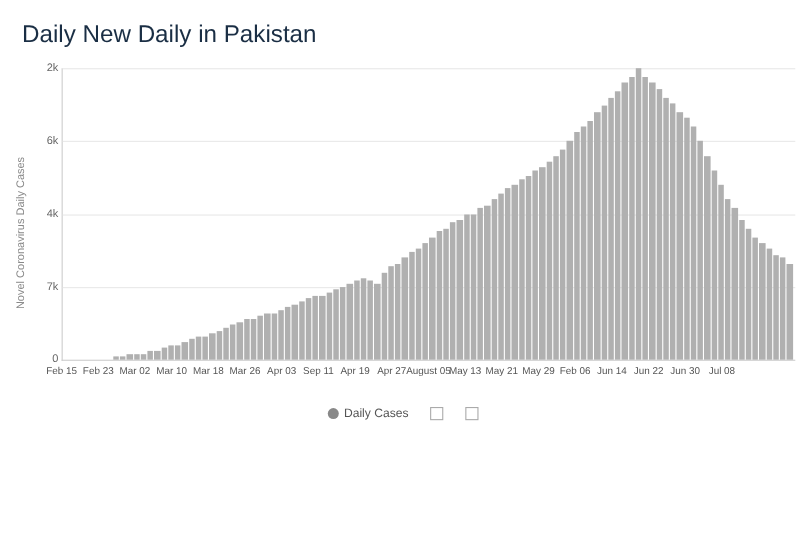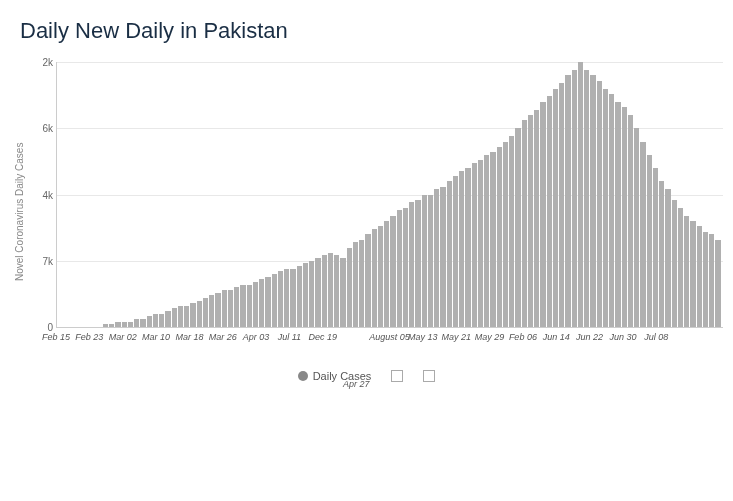--- a/index.html
+++ b/index.html
@@ -104,21 +104,20 @@
       position: relative;
       height: 30px;
     }
     .x-tick {
       position: absolute;
       transform: translateX(-50%);
       white-space: nowrap;
       text-align: center;
       font-size: 9px;
       color: #555;
-      font-style: italic;
     }
     .legend {
       display: flex;
       align-items: center;
       justify-content: center;
       gap: 20px;
       padding: 8px 0 4px;
       font-size: 11px;
       color: #555;
     }
@@ -281,23 +280,23 @@
           </div>
       </div>
       <div class="x-axis" id="xAxis">
           <div class="x-tick" style="left: 0%;">Feb 15</div>
           <div class="x-tick" style="left: 5%;">Feb 23</div>
           <div class="x-tick" style="left: 10%;">Mar 02</div>
           <div class="x-tick" style="left: 15%;">Mar 10</div>
           <div class="x-tick" style="left: 20%;">Mar 18</div>
           <div class="x-tick" style="left: 25%;">Mar 26</div>
           <div class="x-tick" style="left: 30%;">Apr 03</div>
-          <div class="x-tick" style="left: 35%;">Jul 11</div>
-          <div class="x-tick" style="left: 40%;">Dec 19</div>
-          <div class="x-tick" style="left: 45%; margin-top: 47px;">Apr 27</div>
+          <div class="x-tick" style="left: 35%;">Sep 11</div>
+          <div class="x-tick" style="left: 40%;">Apr 19</div>
+          <div class="x-tick" style="left: 45%;">Apr 27</div>
           <div class="x-tick" style="left: 50%;">August 05</div>
           <div class="x-tick" style="left: 55%;">May 13</div>
           <div class="x-tick" style="left: 60%;">May 21</div>
           <div class="x-tick" style="left: 65%;">May 29</div>
           <div class="x-tick" style="left: 70%;">Feb 06</div>
           <div class="x-tick" style="left: 75%;">Jun 14</div>
           <div class="x-tick" style="left: 80%;">Jun 22</div>
           <div class="x-tick" style="left: 85%;">Jun 30</div>
           <div class="x-tick" style="left: 90%;">Jul 08</div>
         </div>

